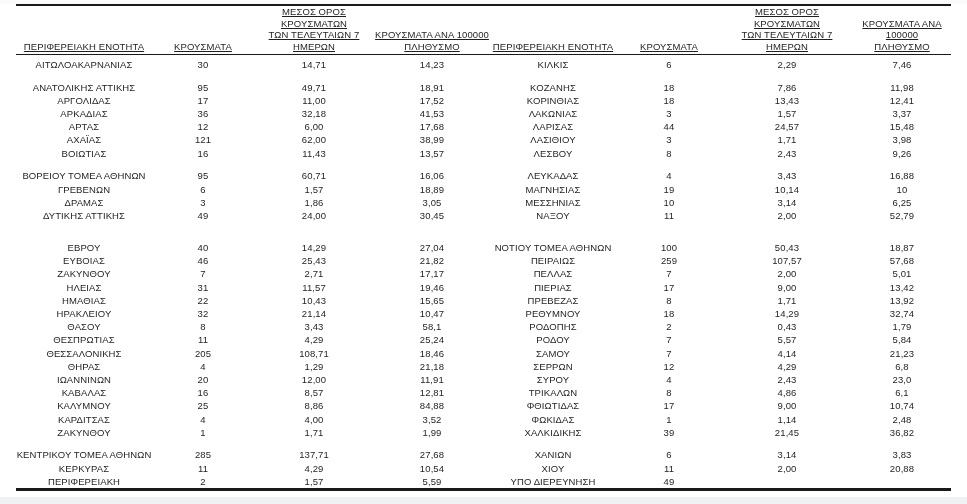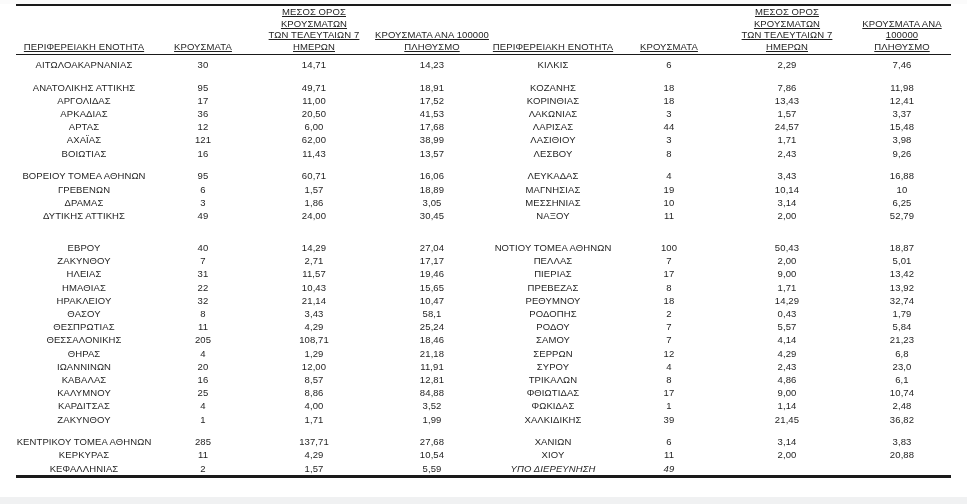--- a/index.html
+++ b/index.html
@@ -48,21 +48,21 @@
   }
   .spacer-row { height: 9.5px; }
   .cell {
     text-align: center;
     font-size: 9.5px;
     line-height: 13.2px;
     white-space: nowrap;
     overflow: visible;
     letter-spacing: 0.1px;
   }
-  .cell.italic { font-style: italic; }
+  .cell.italic { }
   .bottom-rule {
     margin: 0 16px;
     border-top: 3px solid #1a1a1a;
   }
   .edge-bottom {
     position: absolute;
     left: 0; right: 0; bottom: 0;
     height: 7px;
     background: #f0f1f2;
   }
@@ -120,21 +120,21 @@
           <div class="cell">11,00</div>
           <div class="cell">17,52</div>
           <div class="cell">ΚΟΡΙΝΘΙΑΣ</div>
           <div class="cell">18</div>
           <div class="cell">13,43</div>
           <div class="cell">12,41</div>
         </div>
         <div class="row">
           <div class="cell">ΑΡΚΑΔΙΑΣ</div>
           <div class="cell">36</div>
-          <div class="cell">20,50</div>
+          <div class="cell">32,18</div>
           <div class="cell">41,53</div>
           <div class="cell">ΛΑΚΩΝΙΑΣ</div>
           <div class="cell">3</div>
           <div class="cell">1,57</div>
           <div class="cell">3,37</div>
         </div>
         <div class="row">
           <div class="cell">ΑΡΤΑΣ</div>
           <div class="cell">12</div>
           <div class="cell">6,00</div>
@@ -211,20 +211,30 @@
           <div class="cell">ΕΒΡΟΥ</div>
           <div class="cell">40</div>
           <div class="cell">14,29</div>
           <div class="cell">27,04</div>
           <div class="cell">ΝΟΤΙΟΥ ΤΟΜΕΑ ΑΘΗΝΩΝ</div>
           <div class="cell">100</div>
           <div class="cell">50,43</div>
           <div class="cell">18,87</div>
         </div>
         <div class="row">
+          <div class="cell">ΕΥΒΟΙΑΣ</div>
+          <div class="cell">46</div>
+          <div class="cell">25,43</div>
+          <div class="cell">21,82</div>
+          <div class="cell">ΠΕΙΡΑΙΩΣ</div>
+          <div class="cell">259</div>
+          <div class="cell">107,57</div>
+          <div class="cell">57,68</div>
+        </div>
+        <div class="row">
           <div class="cell">ΖΑΚΥΝΘΟΥ</div>
           <div class="cell">7</div>
           <div class="cell">2,71</div>
           <div class="cell">17,17</div>
           <div class="cell">ΠΕΛΛΑΣ</div>
           <div class="cell">7</div>
           <div class="cell">2,00</div>
           <div class="cell">5,01</div>
         </div>
         <div class="row">
@@ -362,21 +372,21 @@
           <div class="cell">ΚΕΡΚΥΡΑΣ</div>
           <div class="cell">11</div>
           <div class="cell">4,29</div>
           <div class="cell">10,54</div>
           <div class="cell">ΧΙΟΥ</div>
           <div class="cell">11</div>
           <div class="cell">2,00</div>
           <div class="cell">20,88</div>
         </div>
         <div class="row">
-          <div class="cell">ΚΕΦΑΛΛΗΝΙΑΣ</div>
+          <div class="cell">ΠΕΡΙΦΕΡΕΙΑΚΗ</div>
           <div class="cell">2</div>
           <div class="cell">1,57</div>
           <div class="cell">5,59</div>
           <div class="cell italic">ΥΠΟ ΔΙΕΡΕΥΝΗΣΗ</div>
           <div class="cell italic">49</div>
           <div class="cell italic"></div>
           <div class="cell italic"></div>
         </div>
       </div>
   </div>

